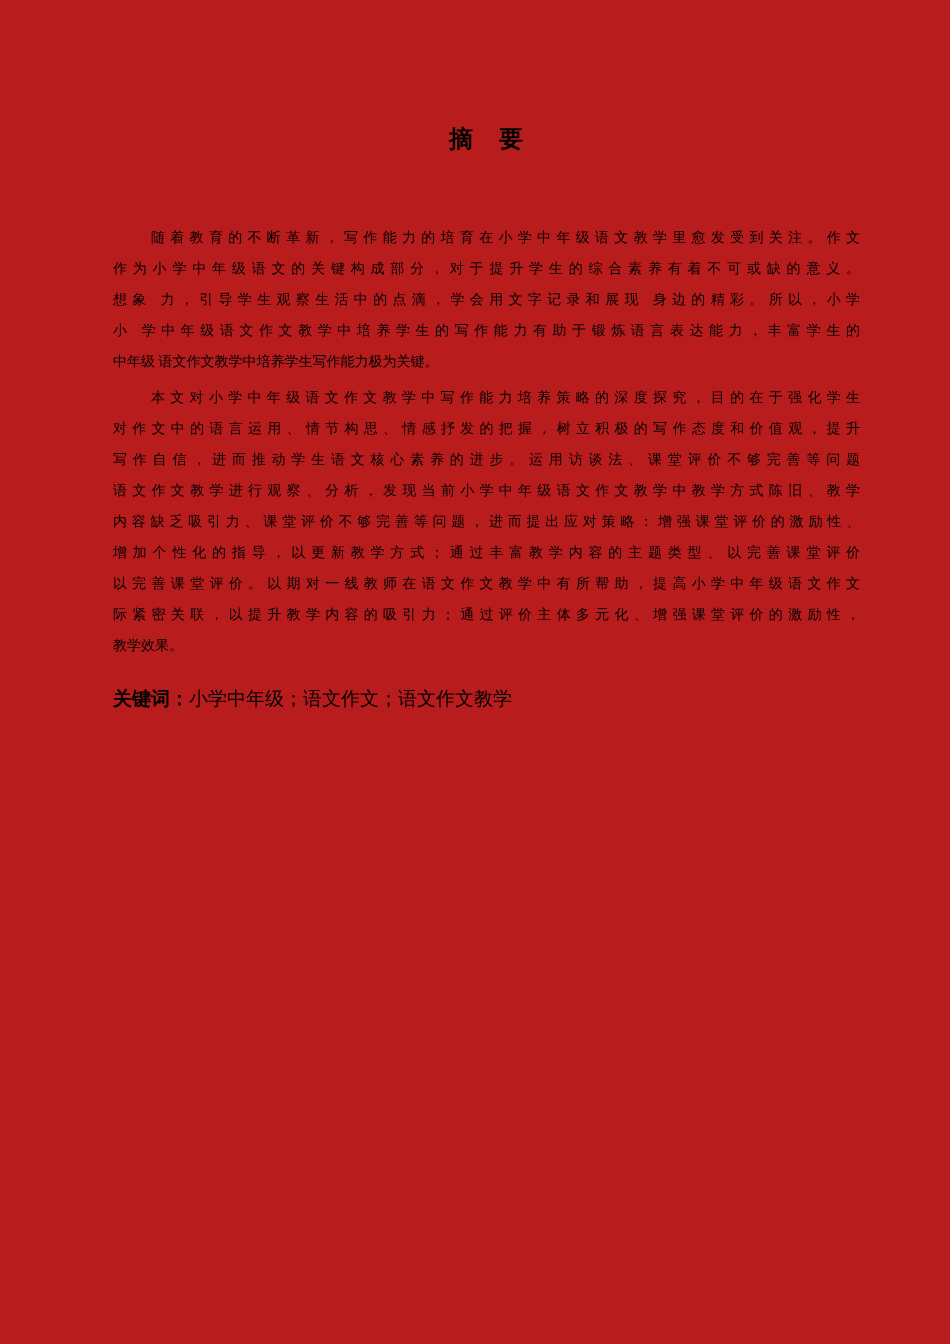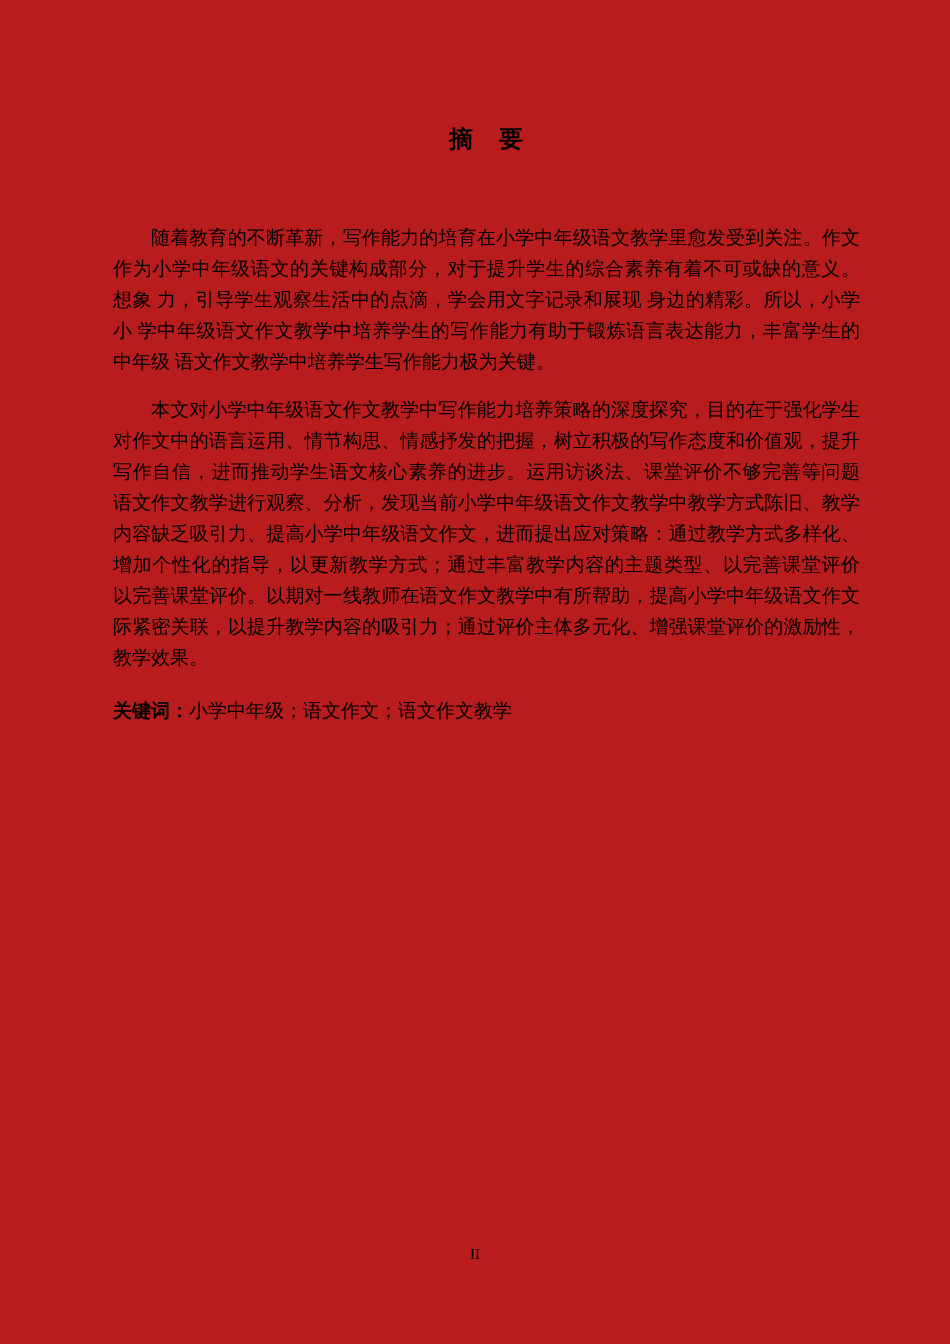--- a/index.html
+++ b/index.html
@@ -27,23 +27,23 @@
     font-weight: bold;
     line-height: 30px;
     text-align: center;
     letter-spacing: 1px;
   }
   .para {
     margin: 0;
     padding: 0;
   }
   .para-1 { margin-top: 68px; }
-  .para-2 { margin-top: 17px; }
+  .para-2 { margin-top: 5px; }
   .line {
-    font-size: 19px;
+    font-size: 14px;
     line-height: 31px;
     height: 31px;
     white-space: nowrap;
     text-align: justify;
     text-align-last: justify;
     text-justify: inter-character;
     overflow: hidden;
   }
   .line.indent {
     text-indent: 38px; 
@@ -83,27 +83,26 @@
       <div class="line">想象 力，引导学生观察生活中的点滴，学会用文字记录和展现 身边的精彩。所以，小学</div>
       <div class="line">小 学中年级语文作文教学中培养学生的写作能力有助于锻炼语言表达能力，丰富学生的</div>
       <div class="line last">中年级 语文作文教学中培养学生写作能力极为关键。</div>
     </div>
 
     <div class="para para-2">
       <div class="line indent">本文对小学中年级语文作文教学中写作能力培养策略的深度探究，目的在于强化学生</div>
       <div class="line">对作文中的语言运用、情节构思、情感抒发的把握，树立积极的写作态度和价值观，提升</div>
       <div class="line">写作自信，进而推动学生语文核心素养的进步。运用访谈法、课堂评价不够完善等问题</div>
       <div class="line">语文作文教学进行观察、分析，发现当前小学中年级语文作文教学中教学方式陈旧、教学</div>
-      <div class="line">内容缺乏吸引力、提高小学中年级语文作文，进而提出应对策略：通过教学方式多样化、</div>
+      <div class="line">内容缺乏吸引力、课堂评价不够完善等问题，进而提出应对策略：增强课堂评价的激励性、</div>
       <div class="line">增加个性化的指导，以更新教学方式；通过丰富教学内容的主题类型、以完善课堂评价</div>
       <div class="line">以完善课堂评价。以期对一线教师在语文作文教学中有所帮助，提高小学中年级语文作文</div>
       <div class="line">际紧密关联，以提升教学内容的吸引力；通过评价主体多元化、增强课堂评价的激励性，</div>
       <div class="line last">教学效果。</div>
     </div>
 
     <div class="keywords">
       <span class="kw-label">关键词：</span><span>小学中年级；语文作文；语文作文教学</span>
     </div>
 
   </div>
 
-  <div class="page-number">II</div>
 </div>
 
 </body></html>

